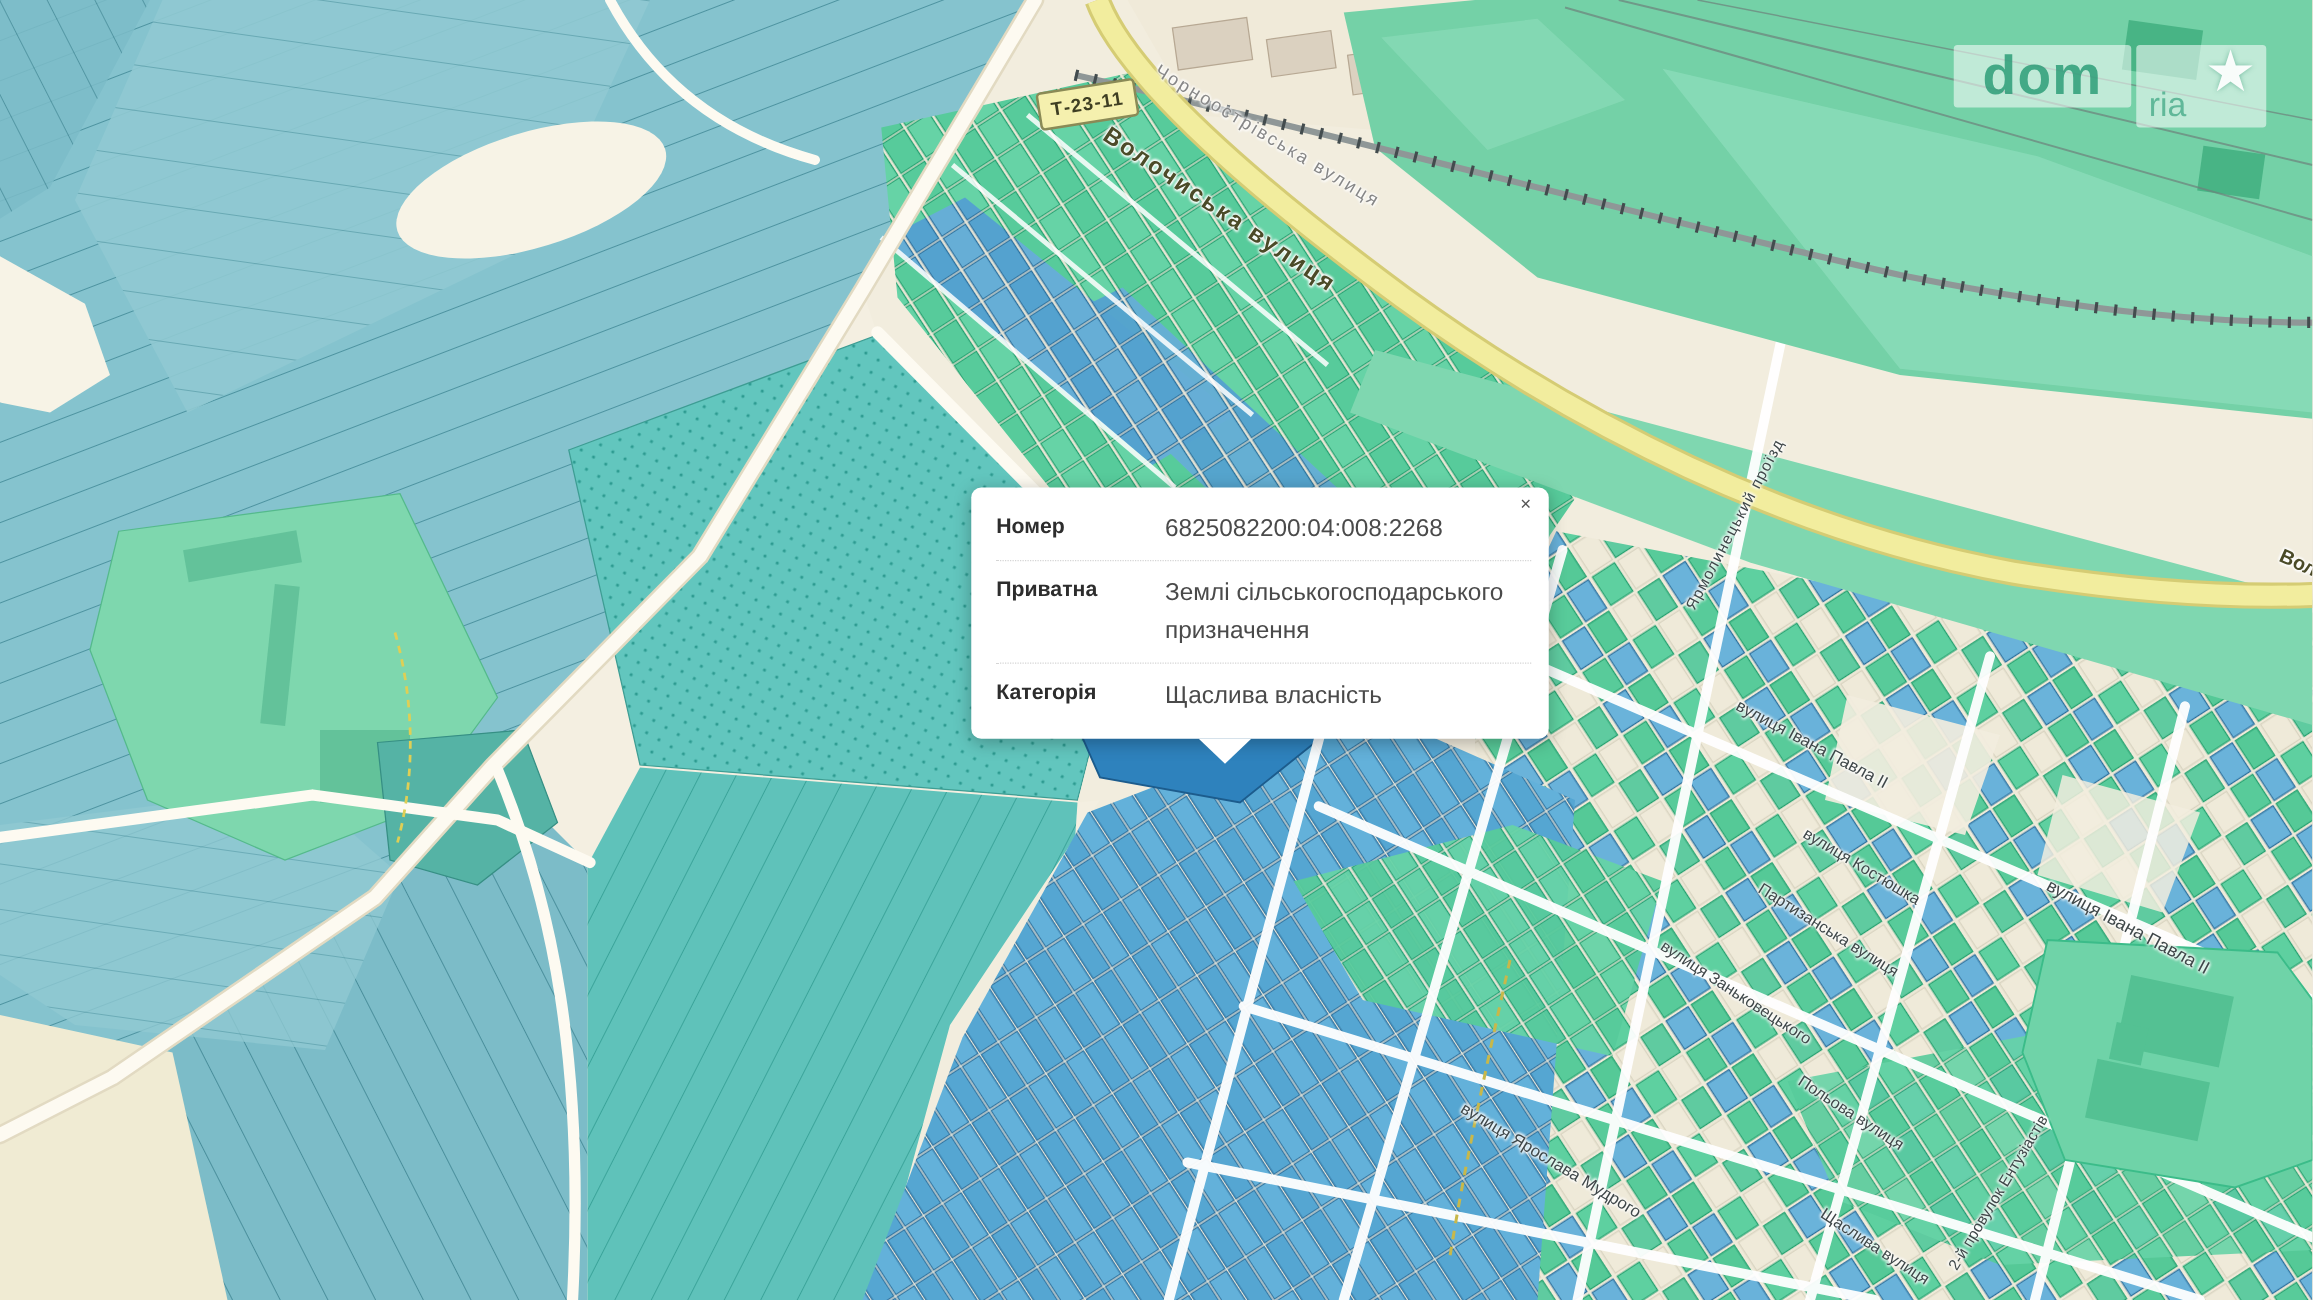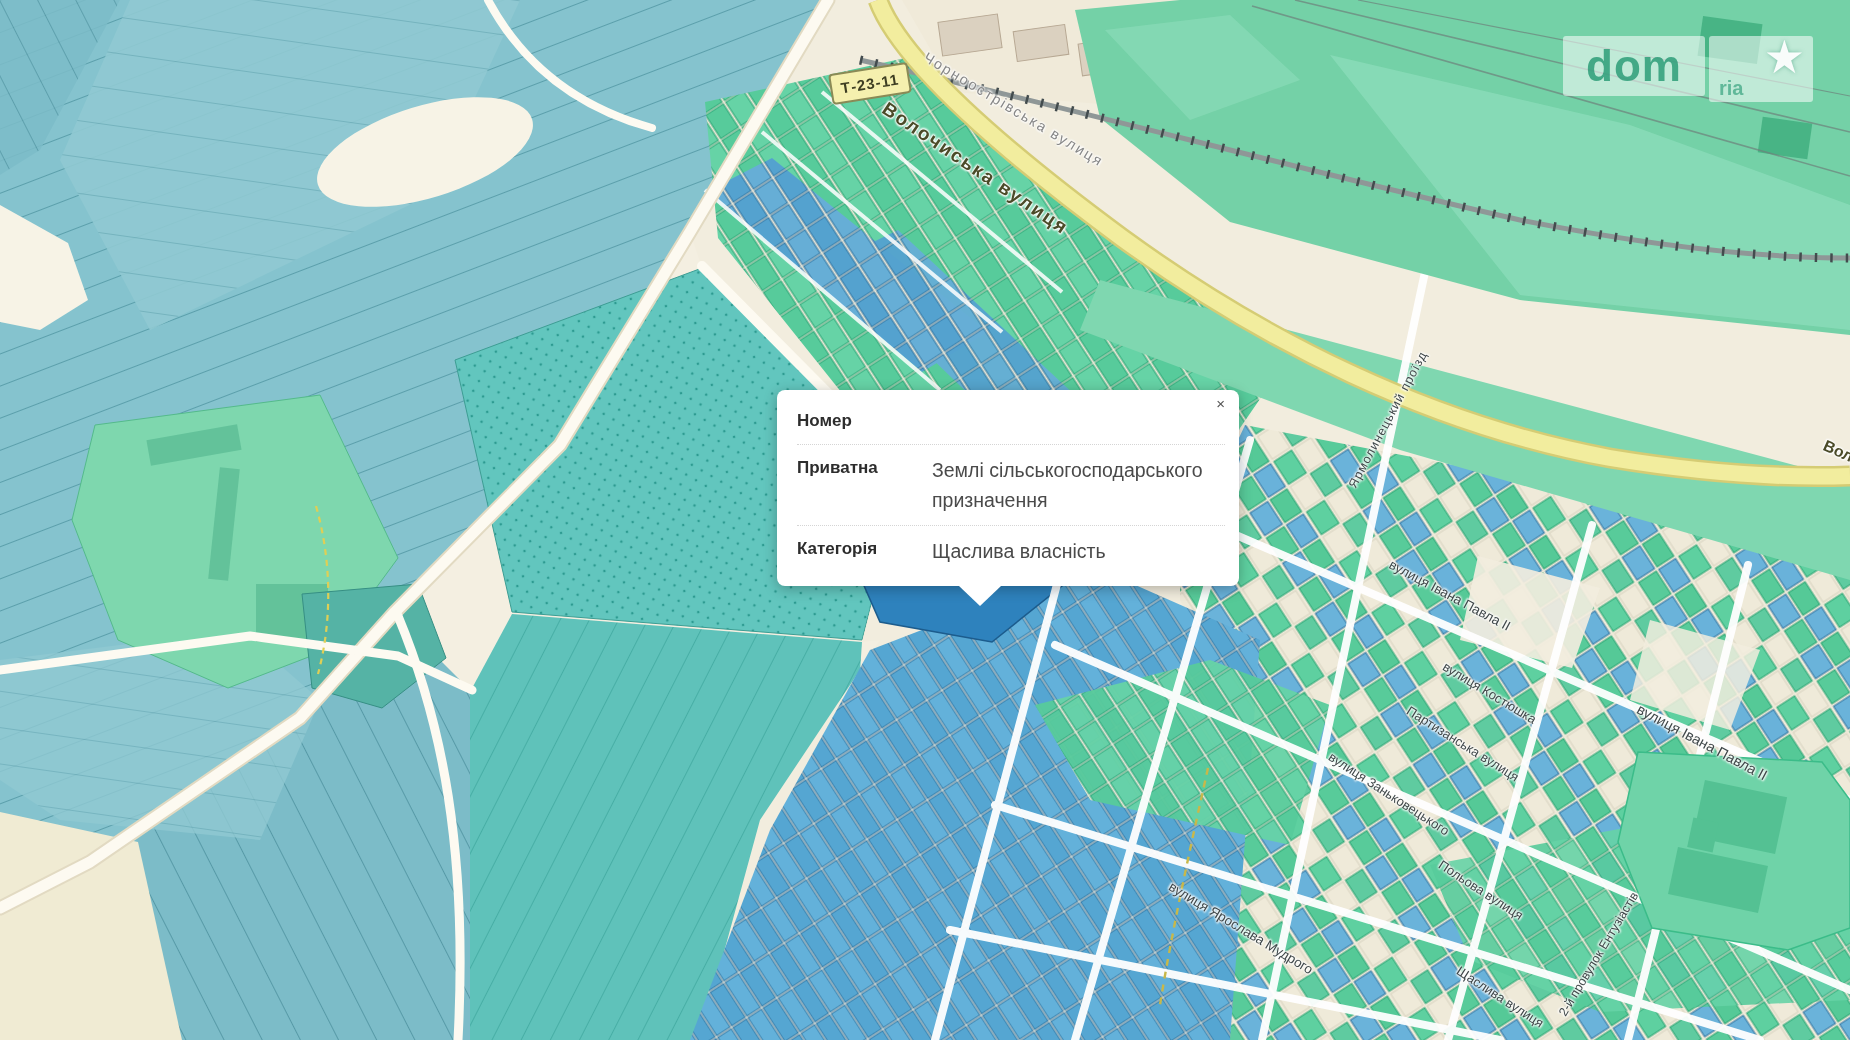--- a/index.html
+++ b/index.html
@@ -21,26 +21,26 @@
   .prow{display:flex;padding:10px 24px 10px 20px;}
   .plabel{flex:0 0 135px;font-size:17px;font-weight:700;color:#2d2d2d;line-height:1.5;}
   .pvalue{flex:1;font-size:19.5px;color:#4a4a4a;line-height:1.55;}
   .psep{border-bottom:1px dotted #d5d5d5;margin:0 14px 0 20px;}
   .popup-close{position:absolute;top:6px;right:14px;font-size:15px;color:#555;
     cursor:pointer;line-height:1;}
   .ptail{position:absolute;left:182px;bottom:-20px;width:0;height:0;
     border:21px solid transparent;border-top:20px solid #fff;border-bottom:0;}
   
   .wm-box{position:absolute;background:rgba(255,255,255,.55);border-radius:3px;}
-  .wm-left{left:1563px;top:36px;width:142px;height:60px;display:flex;align-items:center;justify-content:center;}
+  .wm-left{left:1563px;top:36px;width:142px;height:50px;display:flex;align-items:center;justify-content:center;}
   .wm-dom{font-size:44px;font-weight:700;color:rgba(32,150,112,.78);letter-spacing:1px;}
   .wm-right{left:1709px;top:36px;width:104px;height:66px;}
   .wm-star{position:absolute;top:-6px;right:8px;font-size:46px;color:rgba(255,255,255,.95);
     text-shadow:0 0 4px rgba(40,140,105,.5);}
-  .wm-ria{position:absolute;left:10px;bottom:2px;font-size:20px;font-weight:700;color:rgba(32,150,112,.6);}
+  .wm-ria{position:absolute;left:10px;bottom:2px;font-size:27px;font-weight:400;color:rgba(32,150,112,.6);}
 </style>
 </head>
 <body>
 
 <div id="app">
 
   <div style="position:absolute;inset:0;cursor:grab;">
   <svg id="map-svg" width="1850" height="1040" viewBox="0 0 1850 1040" aria-hidden="true">
     <defs>
       <pattern id="fa" width="40" height="30" patternUnits="userSpaceOnUse" patternTransform="rotate(-21)">
@@ -213,20 +213,21 @@
   <div class="slabel" style="left:1330px;top:748px;transform:rotate(33deg);font-size:13px;">вулиця Заньковецького</div>
   <div class="slabel" style="left:1440px;top:856px;transform:rotate(33deg);font-size:13px;">Польова вулиця</div>
   <div class="slabel" style="left:1562px;top:1008px;transform:rotate(-59deg);font-size:12.5px;">2-й провулок Ентузіастів</div>
   <div class="slabel" style="left:1458px;top:962px;transform:rotate(33deg);font-size:13px;">Щаслива вулиця</div>
   <div class="slabel" style="left:1170px;top:878px;transform:rotate(31deg);font-size:13.5px;">вулиця Ярослава Мудрого</div>
 
   <div class="popup">
     <div class="popup-close">×</div>
     <div class="prow">
       <div class="plabel">Номер</div>
+      <div class="pvalue">6825082200:04:008:2268</div>
     </div>
     <div class="psep"></div>
     <div class="prow">
       <div class="plabel">Приватна</div>
       <div class="pvalue">Землі сільськогосподарського призначення</div>
     </div>
     <div class="psep"></div>
     <div class="prow">
       <div class="plabel">Категорія</div>
       <div class="pvalue">Щаслива власність</div>

